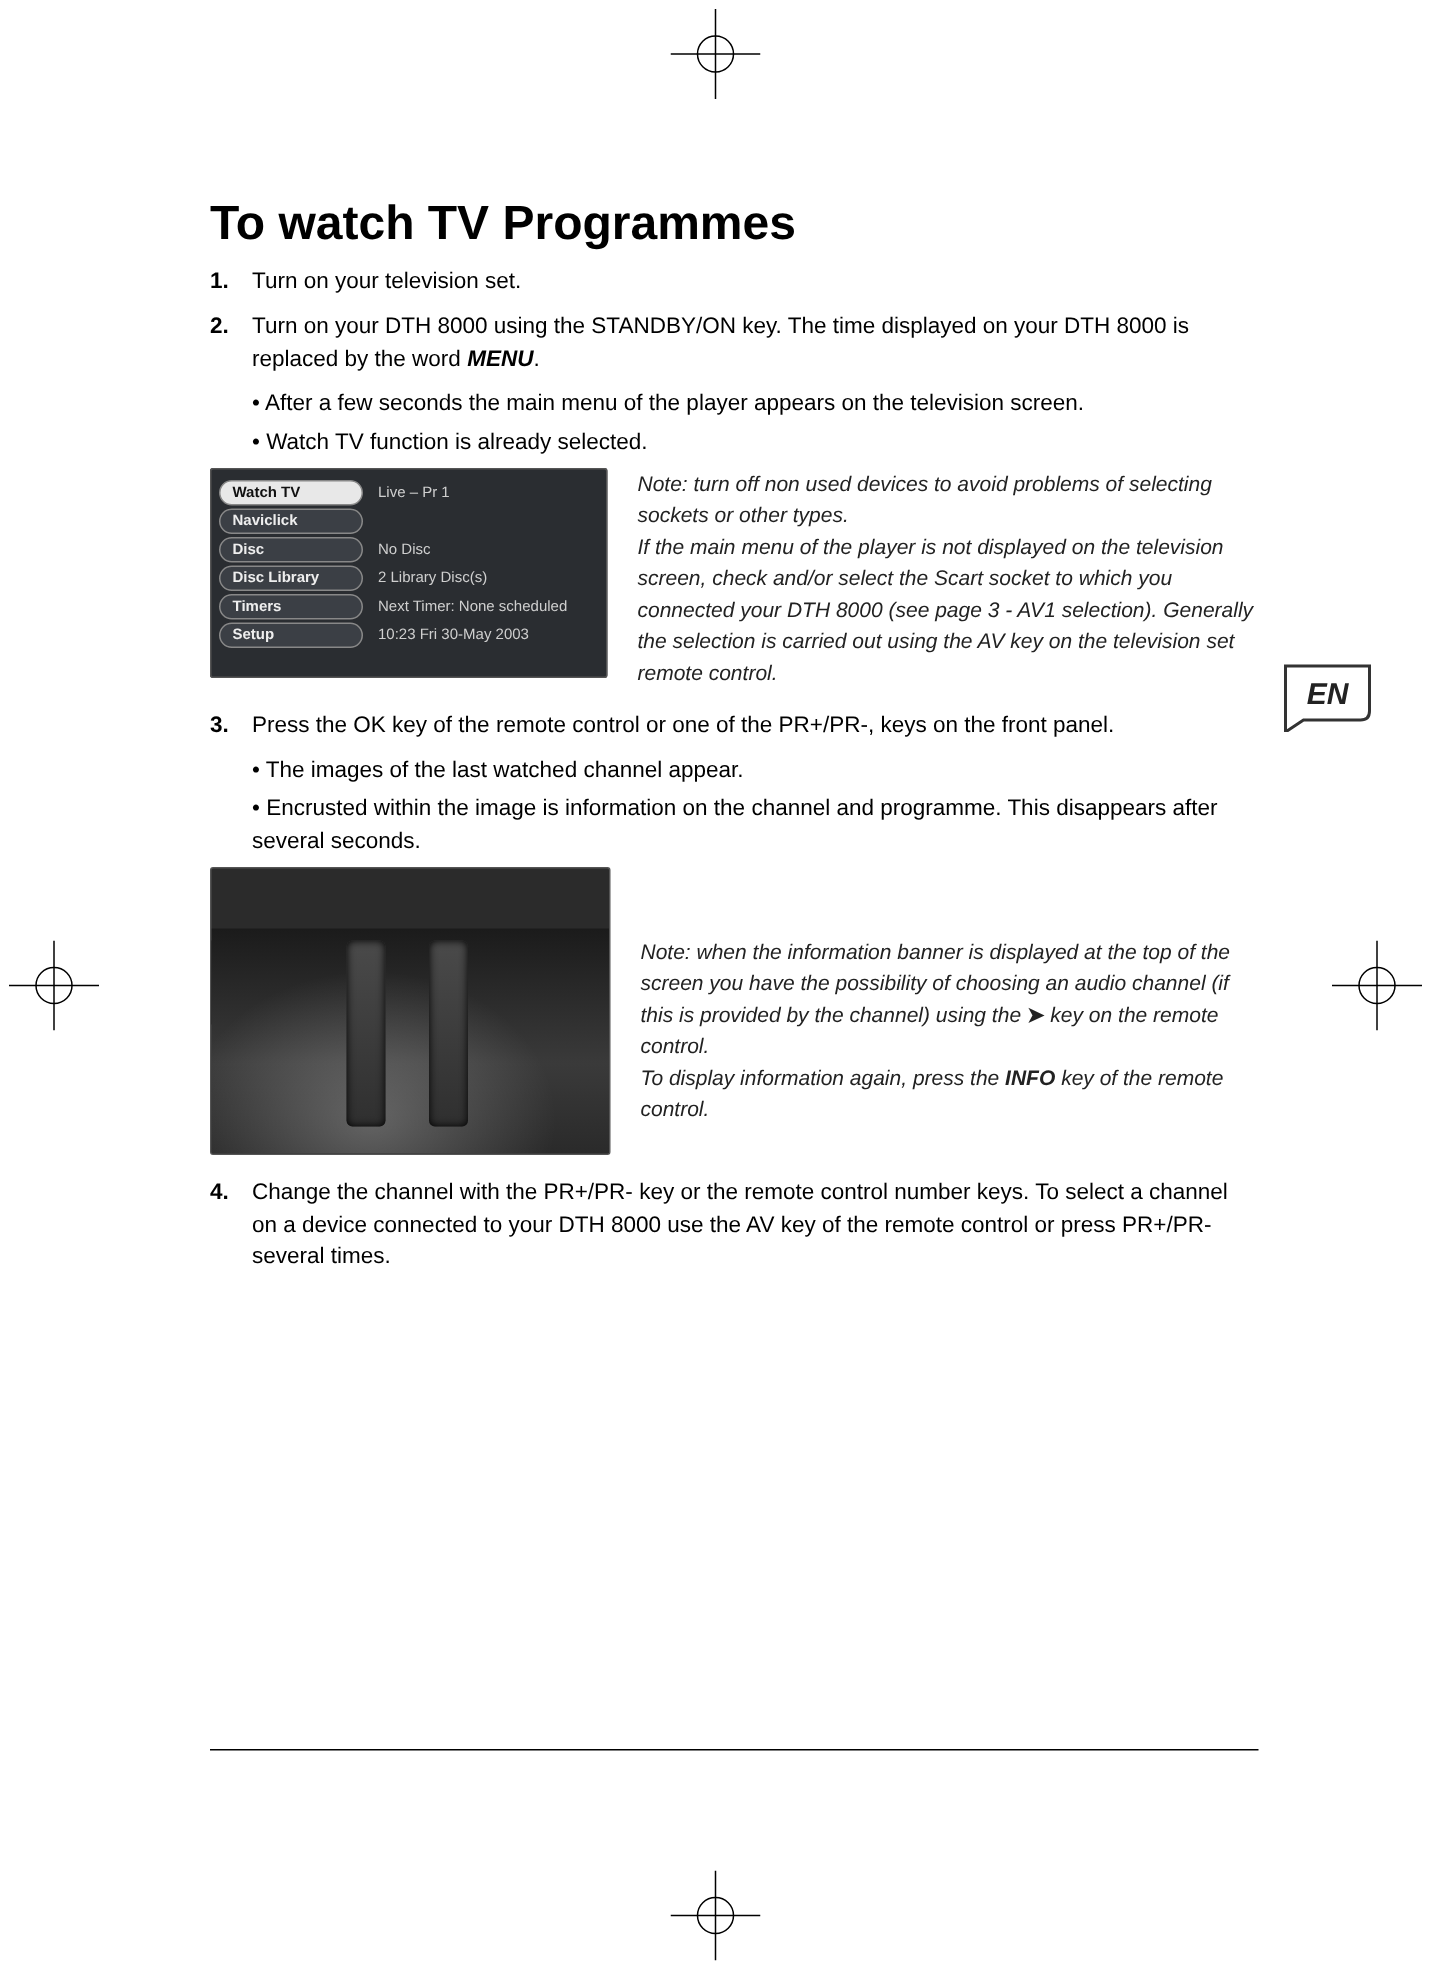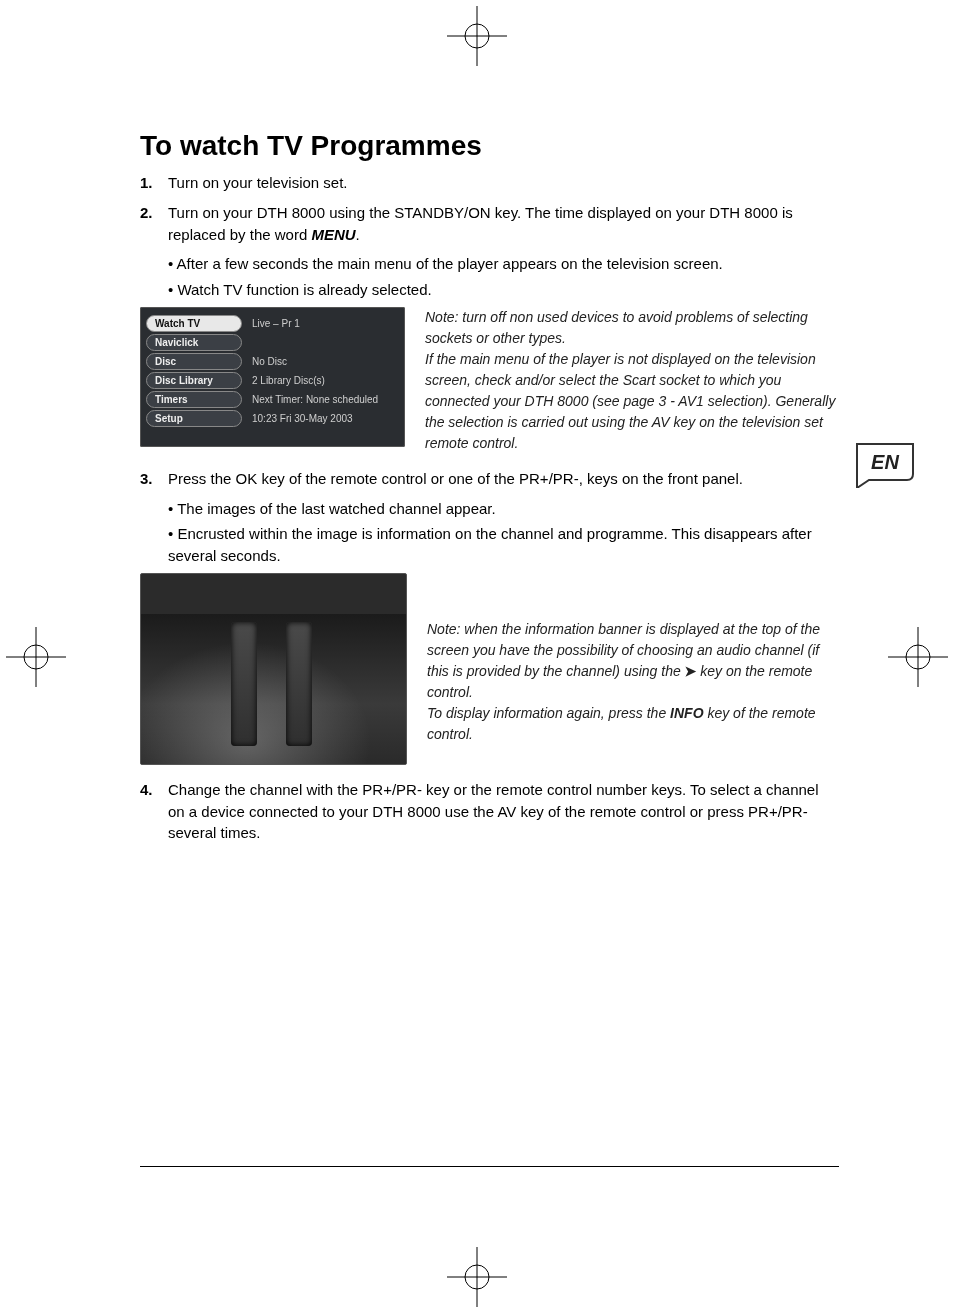--- a/index.html
+++ b/index.html
@@ -7,21 +7,21 @@
   
   .crop{position:absolute;width:60px;height:60px;}
   .crop svg{display:block;}
   .crop.top{left:50%;top:6px;transform:translateX(-50%);}
   .crop.bottom{left:50%;bottom:6px;transform:translateX(-50%);}
   .crop.left{left:6px;top:50%;transform:translateY(-50%);}
   .crop.right{right:6px;top:50%;transform:translateY(-50%);}
   
   .content{position:absolute;left:140px;right:115px;top:108px;bottom:110px;}
   .title-bar{background:#000;color:#fff;padding:6px 12px;font-size:28px;font-weight:bold;text-align:right;letter-spacing:0.5px;}
-  h2.section{font-size:28px;font-weight:bold;margin:22px 0 10px 0;}
+  h2.section{font-size:32px;font-weight:bold;margin:22px 0 10px 0;}
   ol.steps{list-style:none;margin:0;padding:0;}
   ol.steps > li{display:flex;margin:0 0 8px 0;line-height:1.45;font-size:15px;}
   ol.steps .num{width:28px;flex:0 0 28px;font-weight:bold;}
   ol.steps .body{flex:1;}
   .sub{padding-left:28px;margin:4px 0 4px 0;font-size:15px;line-height:1.45;}
   .row{display:flex;gap:20px;margin:6px 0 14px 0;align-items:flex-start;}
   .shot{flex:0 0 265px;}
   .shot .frame{width:265px;border-radius:2px;overflow:hidden;box-shadow:0 0 0 1px #555 inset;background:#2a2d31;}
   
   .menu-list{padding:6px;font-size:10px;color:#ddd;}

